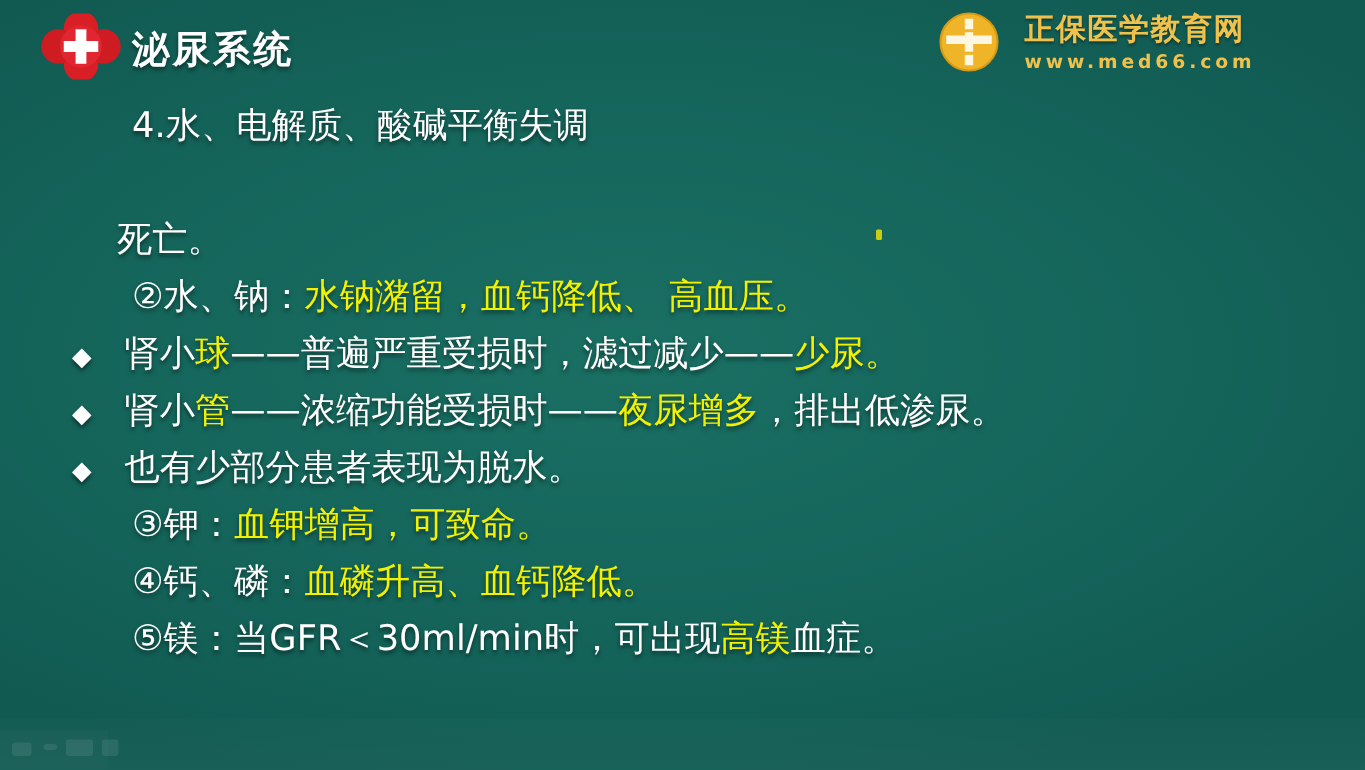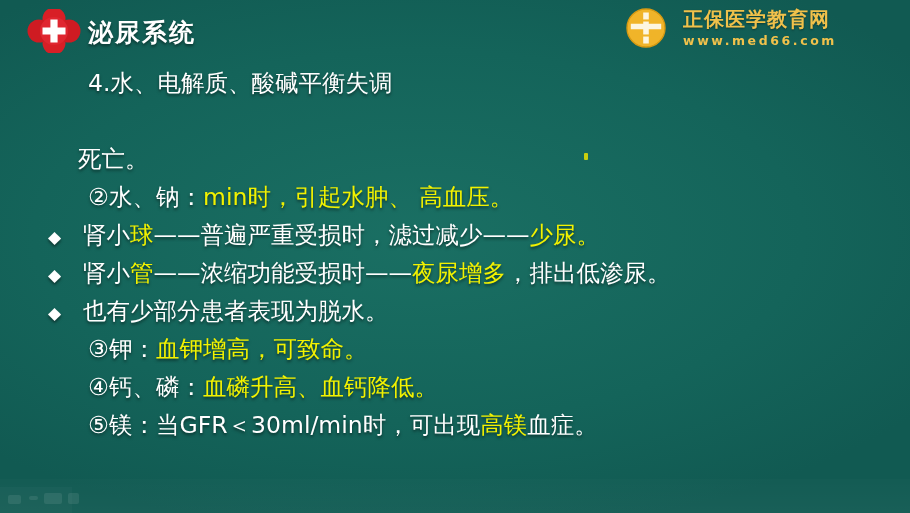--- a/index.html
+++ b/index.html
@@ -142,21 +142,21 @@
       <div id="site-text">
         <div id="site-name">正保医学教育网</div>
         <div id="site-url">www.med66.com</div>
       </div>
     </div>
   </div>
 
   <div id="content">
       <div class="line" style="left: 88px; top: 10px;"><span><span class="w">4.水、电解质、酸碱平衡失调</span></span></div>
       <div class="line" style="left: 38px; top: 86px; margin-left: 40px;"><span><span class="w">死亡。</span></span></div>
-      <div class="line" style="left: 88px; top: 124px;"><span><span class="w">②水、钠：</span><span class="y">min时，引起水肿、 高血压。</span></span></div>
+      <div class="line" style="left: 88px; top: 124px;"><span><span class="w">②水、钠：</span><span class="y">水钠潴留，血钙降低、 高血压。</span></span></div>
       <div class="line bullet-row" style="left: 48px; top: 162px;">
         <span class="diamond">◆</span>
         <span><span class="w">肾小</span><span class="y">球</span><span class="w">——普遍严重受损时，滤过减少——</span><span class="y">少尿。</span></span>
       </div>
       <div class="line bullet-row" style="left: 48px; top: 200px;">
         <span class="diamond">◆</span>
         <span><span class="w">肾小</span><span class="y">管</span><span class="w">——浓缩功能受损时——</span><span class="y">夜尿增多</span><span class="w">，排出低渗尿。</span></span>
       </div>
       <div class="line bullet-row" style="left: 48px; top: 238px;">
         <span class="diamond">◆</span>

